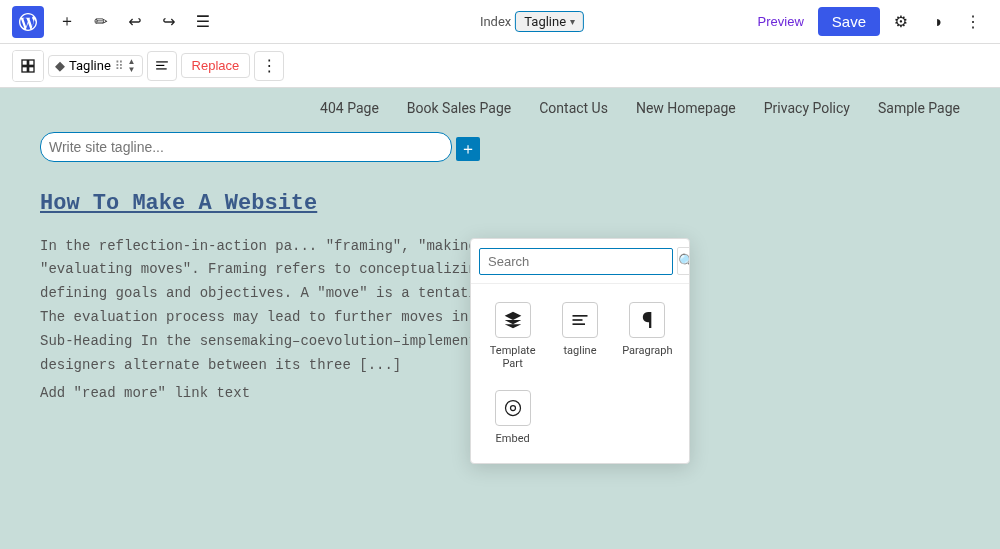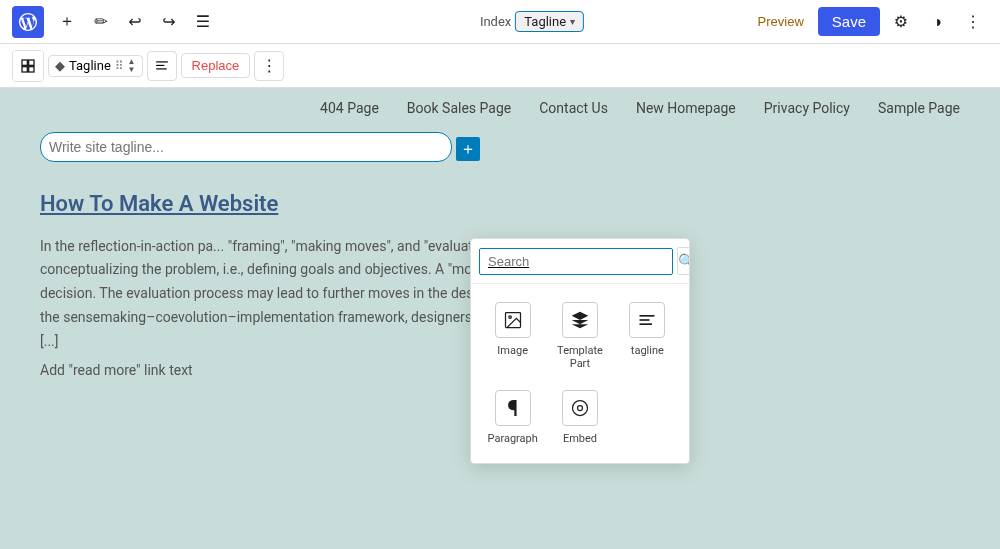--- a/index.html
+++ b/index.html
@@ -64,21 +64,21 @@
     .toolbar-right {
       margin-left: auto;
       display: flex;
       align-items: center;
       gap: 6px;
     }
     .preview-btn {
       background: transparent;
       border: none;
       font-size: 13px;
-      color: #a16207;
+      color: #6d28d9;
       cursor: pointer;
       padding: 4px 8px;
     }
     .save-btn {
       background: #3858e9;
       color: #fff;
       border: none;
       border-radius: 4px;
       padding: 6px 14px;
       font-size: 15px;
@@ -214,20 +214,21 @@
       cursor: pointer;
       display: flex; align-items: center; justify-content: center;
       font-size: 16px;
       line-height: 1;
     }
 
     
     .content-block {
       padding: 20px 40px;
       max-width: 700px;
+      font-family: Liberation Mono, monospace;
     }
     .content-title {
       font-size: 22px;
       font-weight: 600;
       color: #3a5a8a;
       text-decoration: underline;
       margin-bottom: 16px;
       line-height: 1.3;
     }
     .content-text {
@@ -261,21 +262,20 @@
       align-items: center;
       gap: 4px;
     }
     .search-input-popup {
       flex: 1;
       border: 1px solid #007cba;
       border-radius: 2px;
       padding: 5px 8px;
       font-size: 13px;
       outline: none;
-      text-decoration: underline;
     }
     .search-icon-btn {
       width: 28px; height: 28px;
       border: 1px solid #ddd;
       background: #fff;
       border-radius: 2px;
       display: flex; align-items: center; justify-content: center;
       cursor: pointer;
       font-size: 14px;
       color: #555;
@@ -415,30 +415,20 @@
   </div>
 
   <div class="block-inserter-popup">
     <div class="search-area">
       <input class="search-input-popup" type="text" placeholder="Search" style="">
       <button class="search-icon-btn">🔍</button>
     </div>
 
     <div class="block-grid">
 
-      <div class="block-item">
-        <div class="block-icon">
-          <svg width="20" height="20" viewBox="0 0 24 24" fill="none" stroke="currentColor" stroke-width="1.5">
-              <rect x="3" y="3" width="18" height="18" rx="1"></rect>
-              <circle cx="8.5" cy="8.5" r="1.5"></circle>
-              <path d="M21 15l-5-5L5 21"></path>
-            </svg>
-        </div>
-        <span class="block-label">Image</span>
-      </div>
 
       <div class="block-item">
         <div class="block-icon">
           <svg width="20" height="20" viewBox="0 0 24 24" fill="currentColor">
               <path d="M12 2L2 7l10 5 10-5-10-5zM2 17l10 5 10-5M2 12l10 5 10-5"></path>
             </svg>
         </div>
         <span class="block-label">Template Part</span>
       </div>
 

